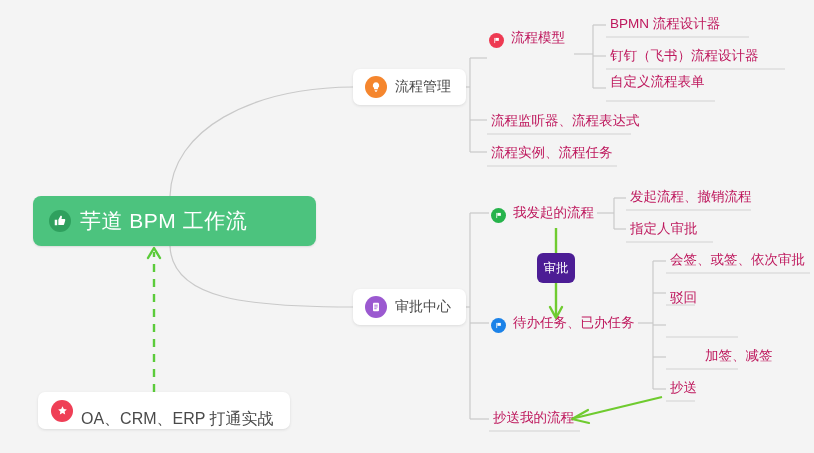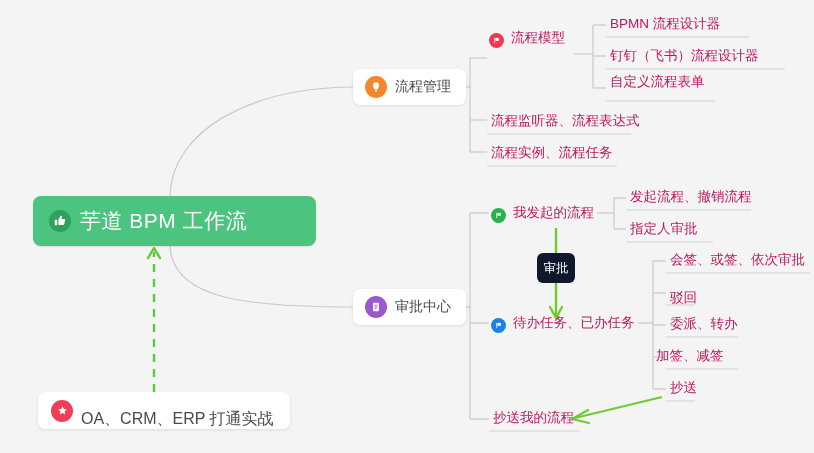--- a/index.html
+++ b/index.html
@@ -93,21 +93,21 @@
     margin-top: 16px;
   }
   .leaf.with-icon .txt { margin-left: 7px; padding-left: 0; }
   .leaf .ico-circle { margin-bottom: 3px; }
 
   
   #pill-approve {
     position: absolute;
     left: 537px; top: 253px;
     width: 38px; height: 30px;
-    background: #0f172a;
+    background: #4c1d95;
     border-radius: 6px;
     display: flex; align-items: center; justify-content: center;
   }
   #pill-approve .txt {
     color: #ffffff;
     font-size: 12.5px;
     white-space: nowrap;
   }
 </style>
 </head>
@@ -287,24 +287,21 @@
   <div class="leaf" style="left:626px; top:215px;">
     <span class="txt">指定人审批</span>
   </div>
 
   <div class="leaf" style="left:666px; top:246px;">
     <span class="txt">会签、或签、依次审批</span>
   </div>
   <div class="leaf" style="left:666px; top:278px;align-items:center;">
     <span class="txt">驳回</span>
   </div>
-  <div class="leaf" style="left:666px; top:310px;">
-    <span class="txt">委派、转办</span>
-  </div>
-  <div class="leaf" style="left:652px; top:342px;">
+  <div class="leaf" style="left:701px; top:342px;">
     <span class="txt">加签、减签</span>
   </div>
   <div class="leaf" style="left:666px; top:374px;">
     <span class="txt">抄送</span>
   </div>
 
   <div id="pill-approve">
     <span class="txt">审批</span>
   </div>
 

